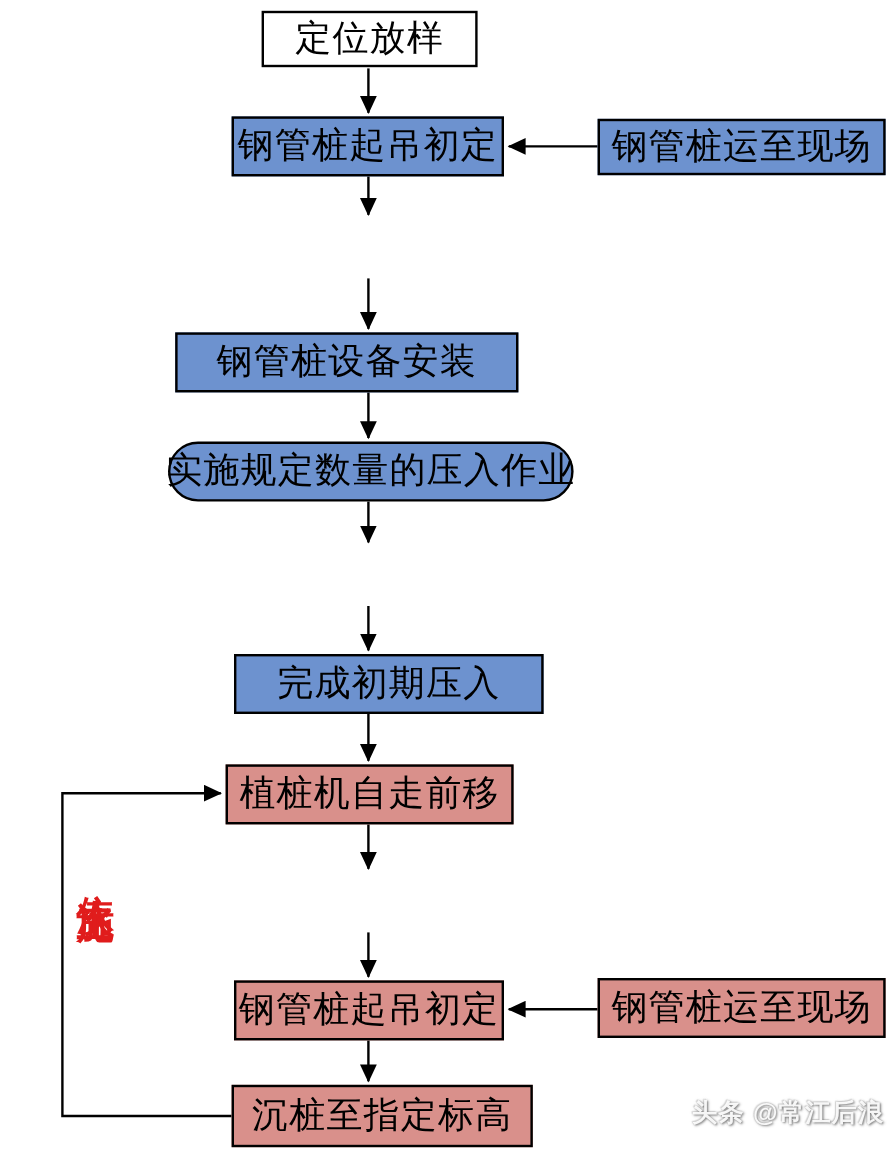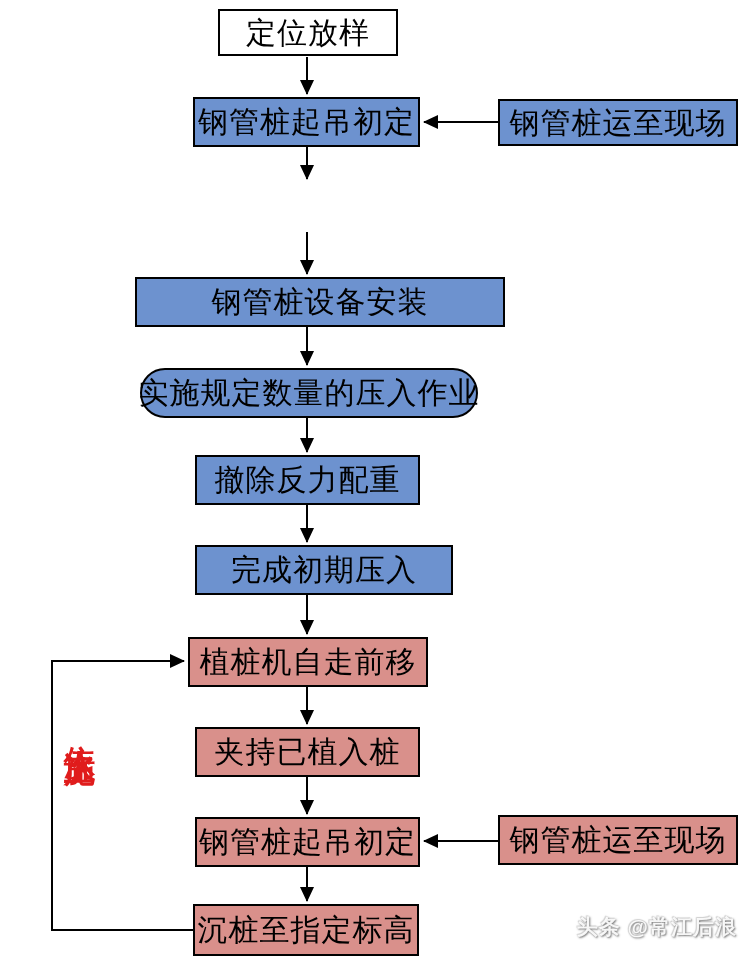--- a/index.html
+++ b/index.html
@@ -101,53 +101,47 @@
 
   <div class="box blue" style="left:193px; top:97px; width:227px; height:50px;">
     <span>钢管桩起吊初定</span>
   </div>
 
   <div class="box blue" style="left:498px; top:99px; width:240px; height:47px;">
     <span>钢管桩运至现场</span>
   </div>
 
 
-  <div class="box blue" style="left:135px; top:277px; width:370px; height:50px;">
+  <div class="box blue" style="left:146px; top:277px; width:286px; height:50px;">
     <span>钢管桩设备安装</span>
   </div>
 
   <div class="box blue" style="left:140px; top:368px; width:338px; height:50px;border-radius:25px;">
     <span>实施规定数量的压入作业</span>
   </div>
 
-  <div class="box blue" style="left:195px; top:455px; width:225px; height:50px;">
-    <span>撤除反力配重</span>
-  </div>
 
   <div class="box blue" style="left:195px; top:545px; width:258px; height:50px;">
     <span>完成初期压入</span>
   </div>
 
   <div class="box pink" style="left:188px; top:637px; width:240px; height:50px;">
     <span>植桩机自走前移</span>
   </div>
 
-  <div class="box pink" style="left:195px; top:727px; width:225px; height:50px;">
-    <span>夹持已植入桩</span>
-  </div>
 
   <div class="box pink" style="left:195px; top:817px; width:225px; height:50px;">
     <span>钢管桩起吊初定</span>
   </div>
 
   <div class="box pink" style="left:498px; top:815px; width:240px; height:50px;">
     <span>钢管桩运至现场</span>
   </div>
 
-  <div class="box pink" style="left:193px; top:904px; width:226px; height:52px;">
+  <div class="box pink" style="left:193px; top:904px; width:251px; height:52px;">
     <span>沉桩至指定标高</span>
   </div>
 
   <div class="loop-label">依次施工</div>
 
   <div class="watermark">头条 @常江后浪</div>
 
 </div>
 
 </body></html>

